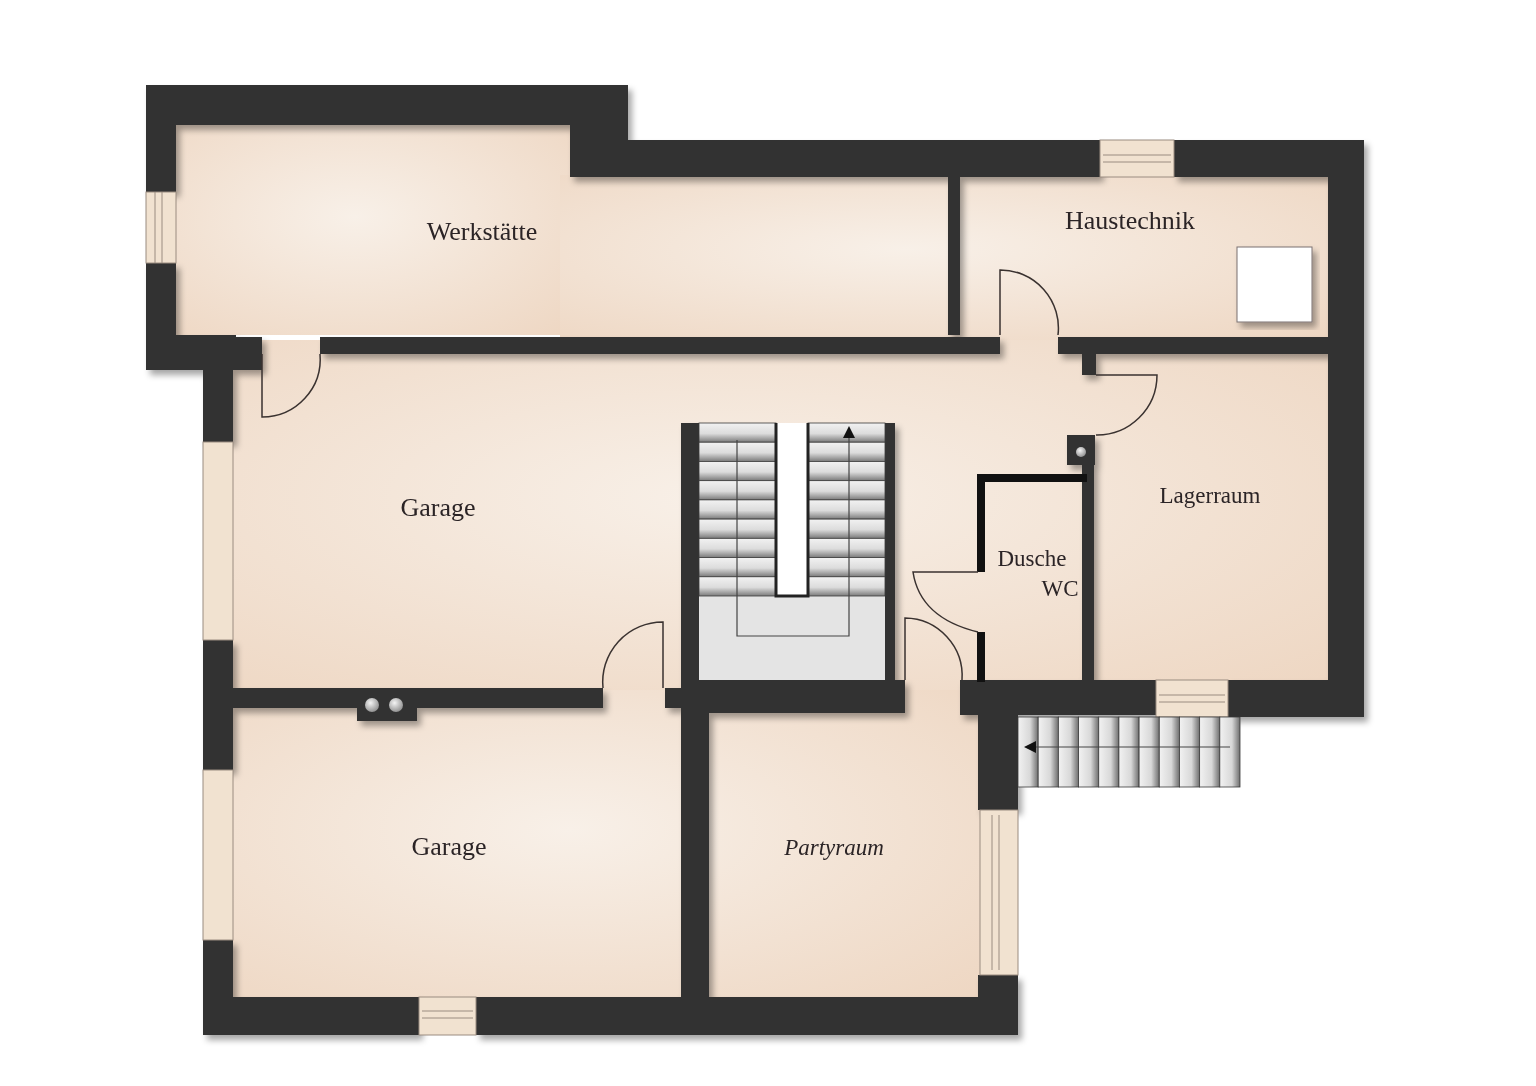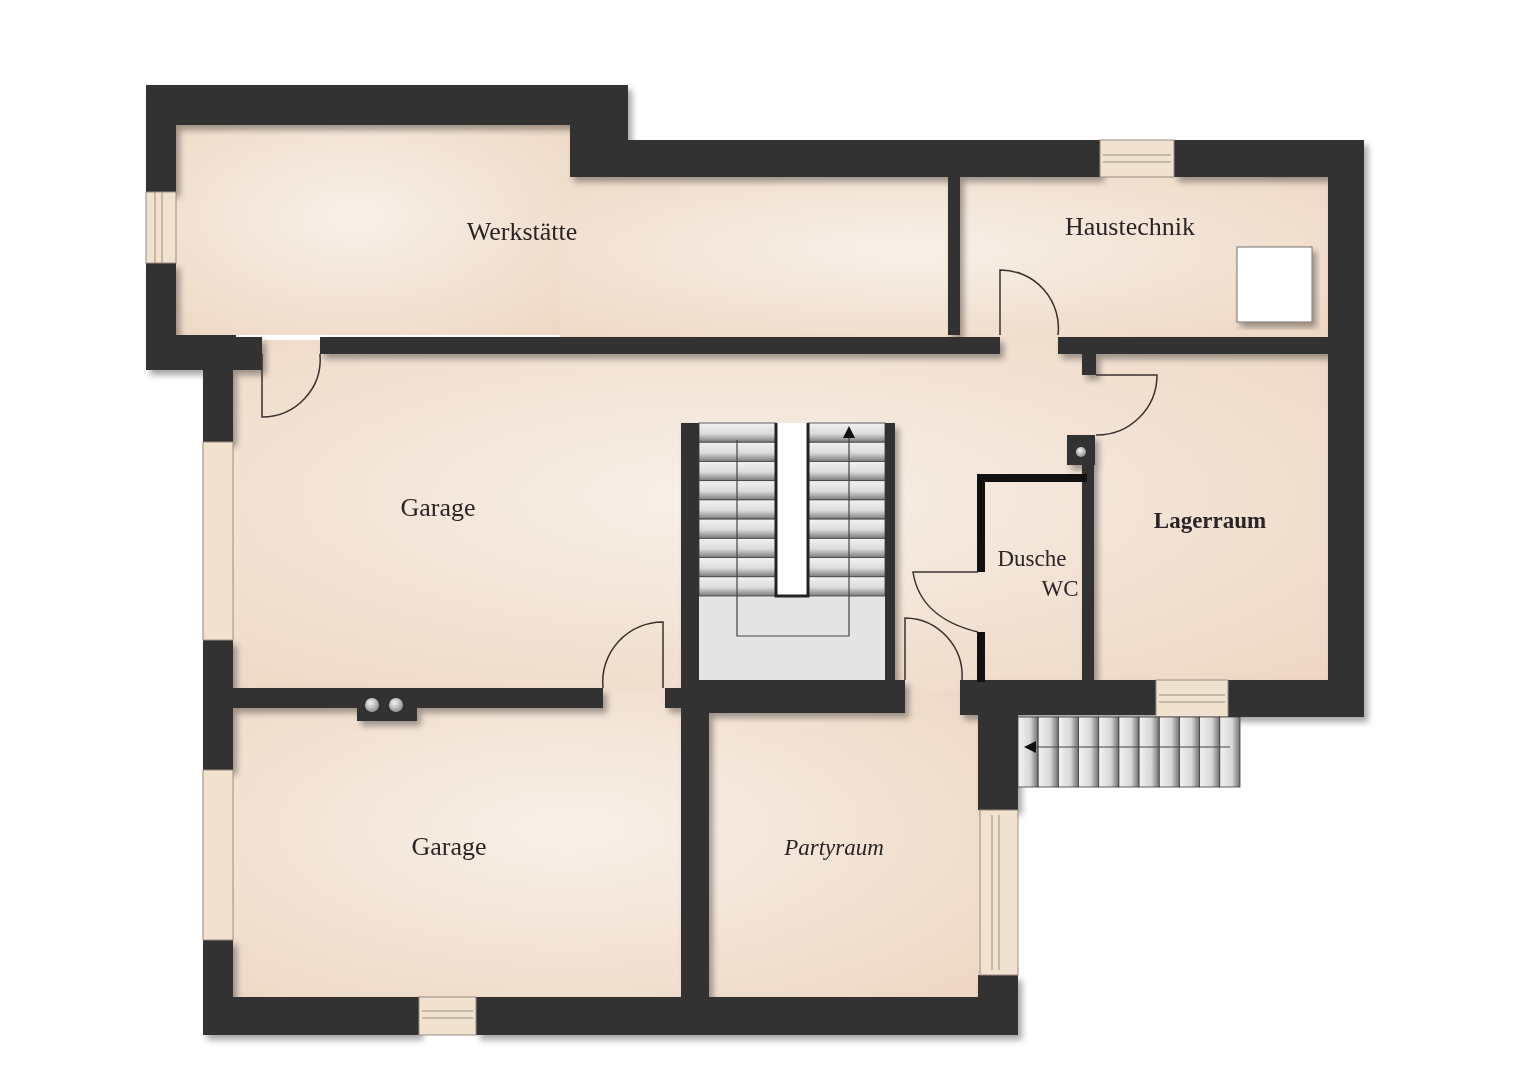--- a/index.html
+++ b/index.html
@@ -187,21 +187,21 @@
           <rect x="1159.2727272727273" y="717" width="20.181818181818183" height="70" fill="url(#stepGradH)" stroke="#3a3a3a" stroke-width="0.8"></rect>
           <rect x="1179.4545454545455" y="717" width="20.181818181818183" height="70" fill="url(#stepGradH)" stroke="#3a3a3a" stroke-width="0.8"></rect>
           <rect x="1199.6363636363637" y="717" width="20.181818181818183" height="70" fill="url(#stepGradH)" stroke="#3a3a3a" stroke-width="0.8"></rect>
           <rect x="1219.8181818181818" y="717" width="20.181818181818183" height="70" fill="url(#stepGradH)" stroke="#3a3a3a" stroke-width="0.8"></rect>
         </g>
     <line x1="1028" y1="747" x2="1230" y2="747" stroke="#444" stroke-width="1.2"></line>
     <path d="M1024 747 L1036 741 L1036 753 Z" fill="#111"></path>
   </g>
 </svg>
 
-<div class="room-label" style="left:482px;top:232px;margin-left:40px;">Werkstätte</div>
-<div class="room-label" style="left:1130px;top:227px;">Haustechnik</div>
+<div class="room-label" style="left:482px;top:232px;">Werkstätte</div>
+<div class="room-label" style="left:1130px;top:221px;">Haustechnik</div>
 <div class="room-label" style="left:438px;top:508px;">Garage</div>
-<div class="room-label small" style="left:1210px;top:521px;font-weight:bold;">Lagerraum</div>
+<div class="room-label small" style="left:1210px;top:496px;">Lagerraum</div>
 <div class="room-label small" style="left:1032px;top:559px;text-align:center;">Dusche</div>
 <div class="room-label small" style="left:1032px;top:589px;margin-left:28px;">WC</div>
 <div class="room-label" style="left:449px;top:847px;">Garage</div>
 <div class="room-label small" style="left:834px;top:848px;font-style:italic;">Partyraum</div>
 </div>
 
 </body></html>

